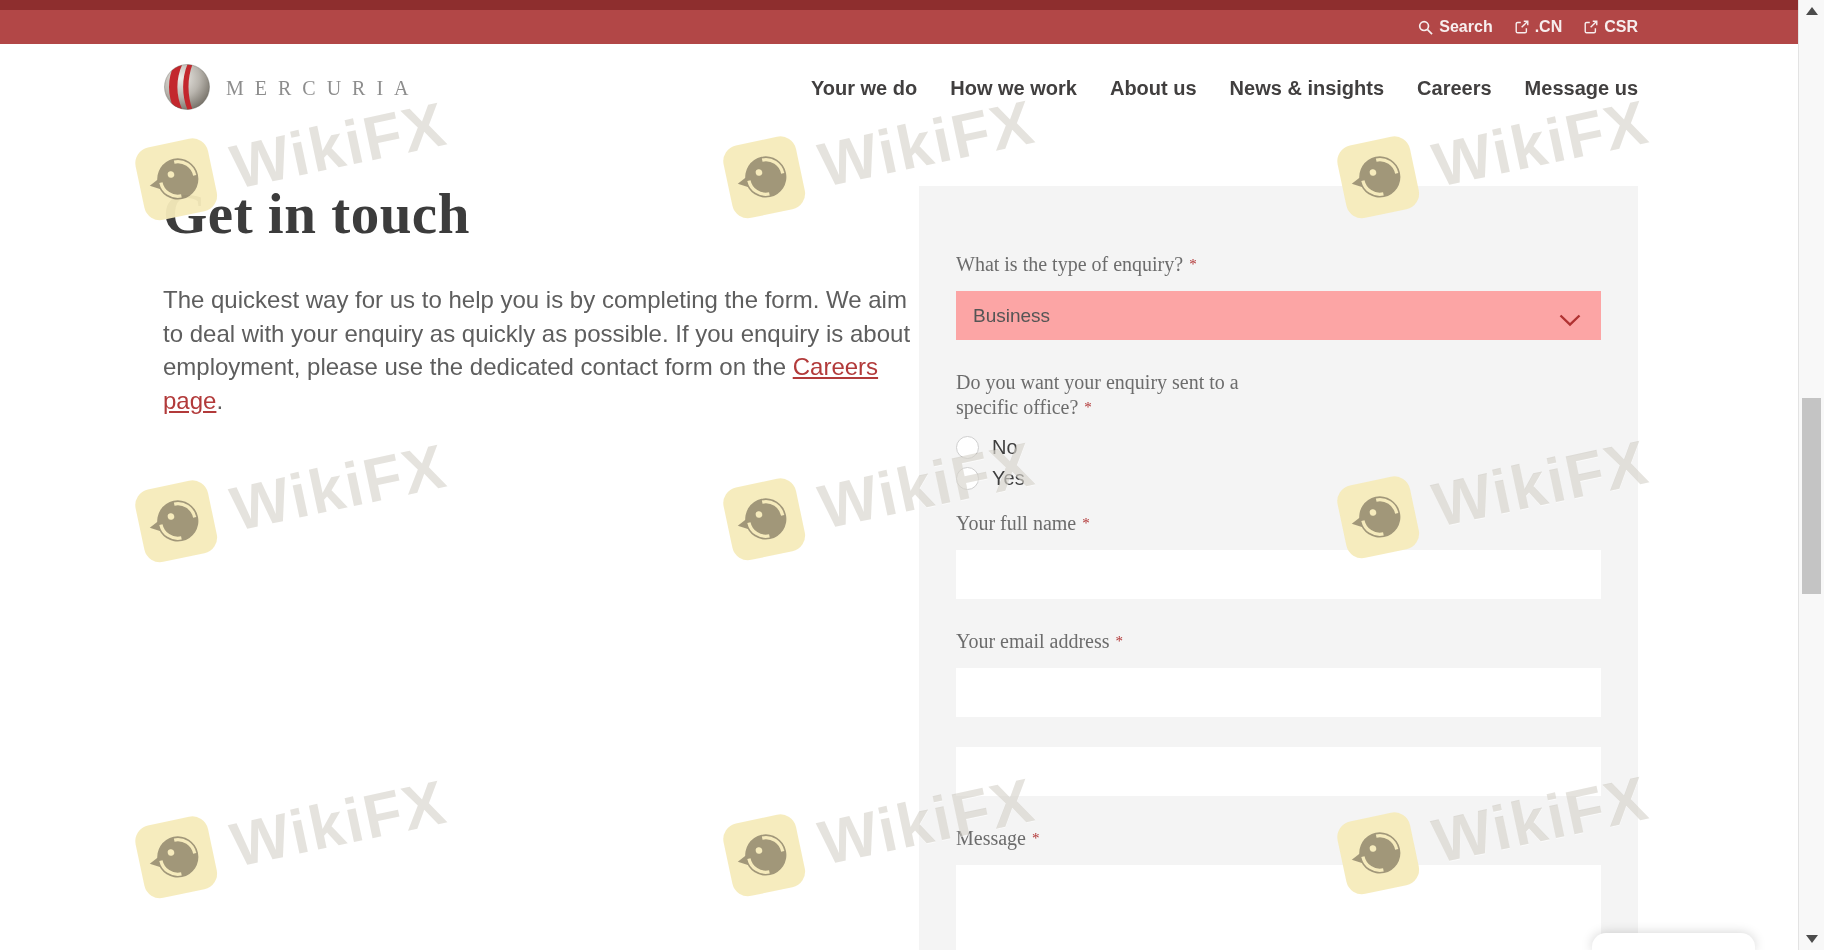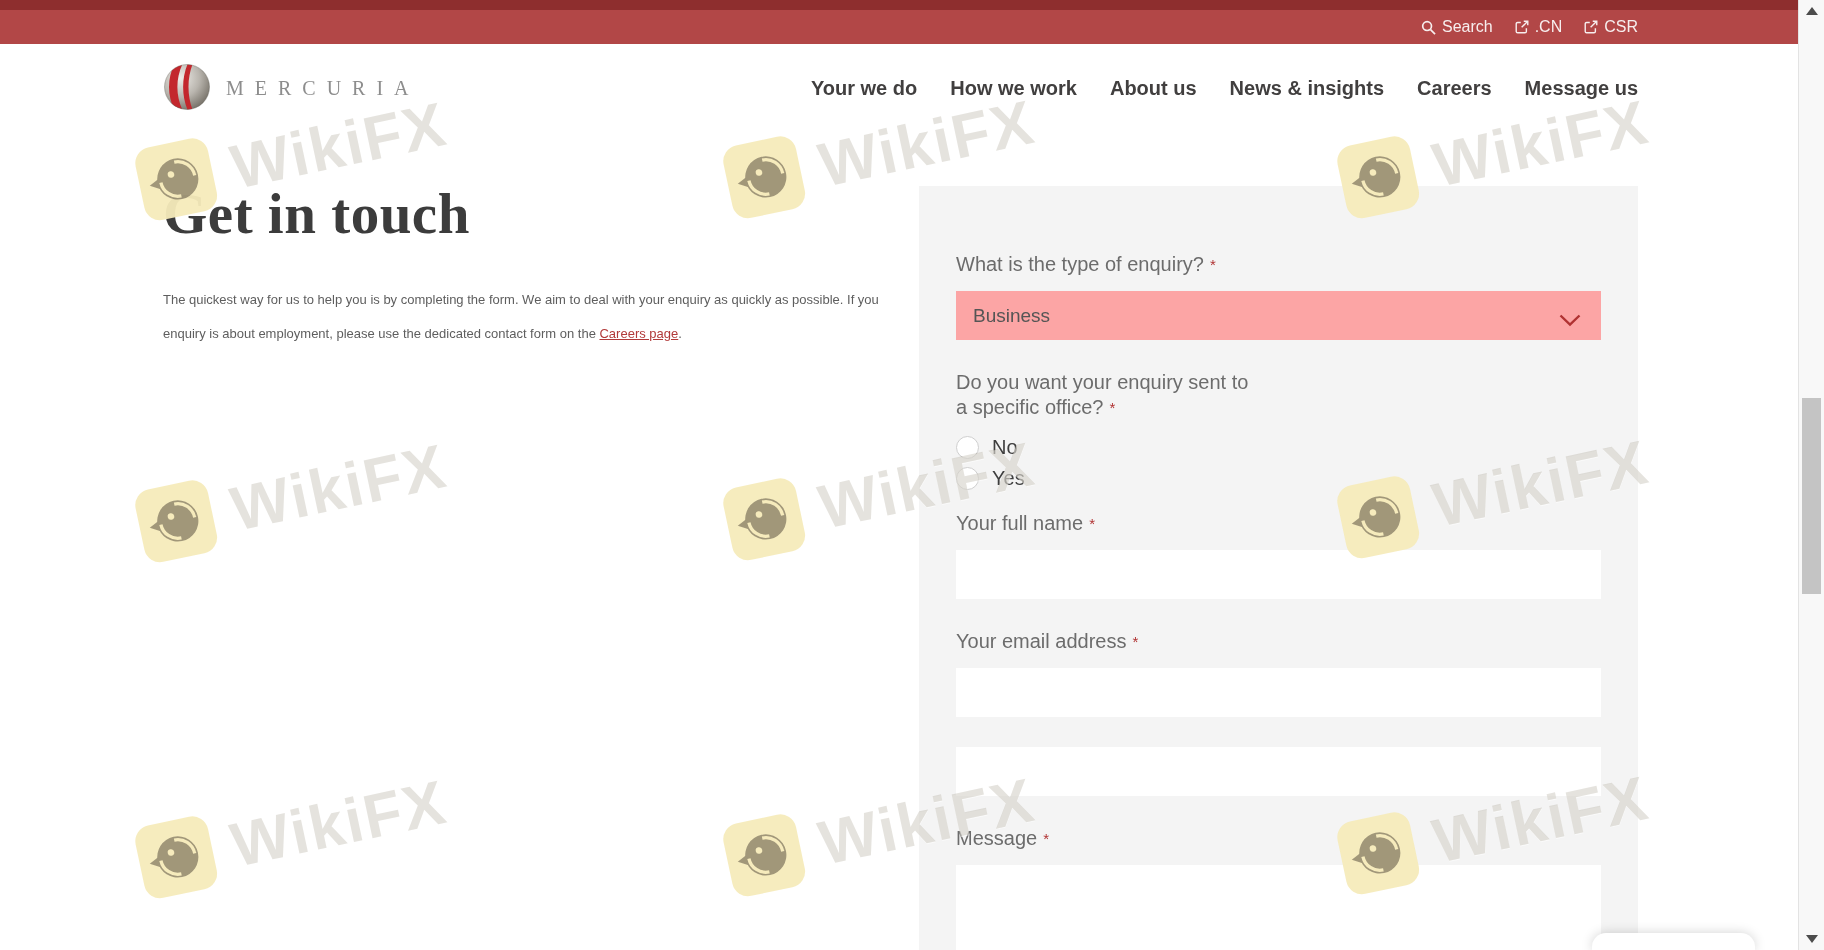--- a/index.html
+++ b/index.html
@@ -11,21 +11,21 @@
 
   
   .topbar {
     position:absolute; left:0; top:0; width:1798px; height:44px;
     background:#b24747; border-top:10px solid #8e2e2e;
     display:flex; align-items:center; justify-content:flex-end;
     padding-right:160px; gap:22px; z-index:2;
   }
   .topbar-item {
     display:flex; align-items:center; gap:6px;
-    color:#f7eeee; font-size:16px; font-weight:normal; cursor:pointer;
+    color:#f7eeee; font-size:16px; font-weight:bold; cursor:pointer;
     text-decoration:none;
   }
   .topbar-item svg { display:block; }
 
   
   .header {
     position:absolute; left:0; top:44px; width:1798px; height:89px;
     background:#ffffff; z-index:2;
   }
   .header-inner {
@@ -42,31 +42,31 @@
     font-size:20px; font-weight:600; color:#413f3f; cursor:pointer; white-space:nowrap;
   }
 
   
   .left-col { position:absolute; left:163px; top:178px; width:750px; z-index:1; }
   .page-title {
     font-family:"Liberation Serif", serif; font-weight:bold;
     font-size:57px; line-height:72px; color:#3c3c3c; letter-spacing:0.5px;
     margin-bottom:33px;
   }
-  .intro { font-size:13px; line-height:33.5px; color:#5e5e5e; width:748px; }
+  .intro { font-size:24px; line-height:33.5px; color:#5e5e5e; width:748px; }
   .intro a { color:#b23a3a; text-decoration:underline; cursor:pointer; }
 
   
   .panel {
     position:absolute; left:919px; top:186px; width:719px; height:764px;
     background:#f4f4f4; padding:66px 37px 0 37px; overflow:hidden; z-index:1;
   }
   .field { margin-bottom:30px; }
   .flabel {
-    font-size:20px; line-height:25px; color:#6c6c6c; margin-bottom:14px;
+    font-size:20px; line-height:25px; color:#6c6c6c; margin-bottom:14px;font-family:Liberation Serif, serif;
   }
   .flabel .req { color:#b03232; font-size:15px; margin-left:6px; vertical-align:top; }
   .flabel.narrow span.txt { display:inline; }
   .flabel.narrow { max-width:305px; }
   .select {
     position:relative; width:100%; height:49px; background:#fca5a5;
     display:flex; align-items:center; padding:0 44px 0 17px;
     font-size:19px; color:#555555; cursor:pointer;
   }
   .select .chev { position:absolute; right:20px; top:19px; }

